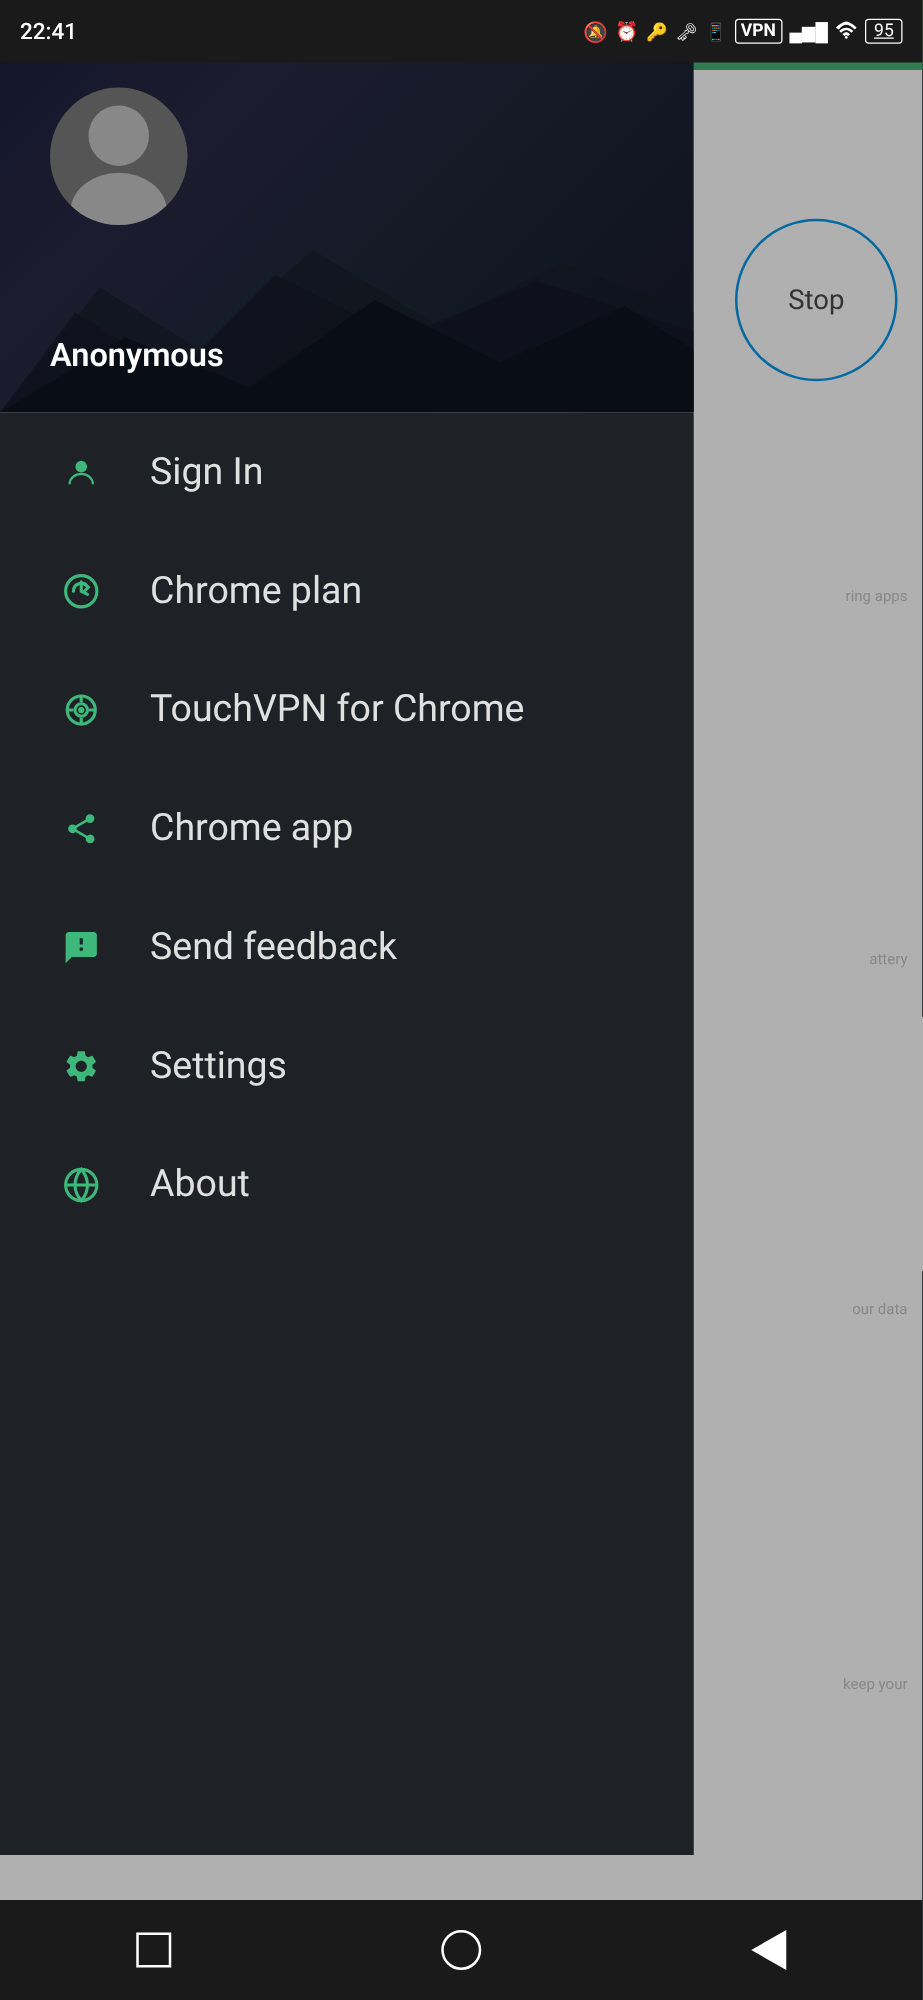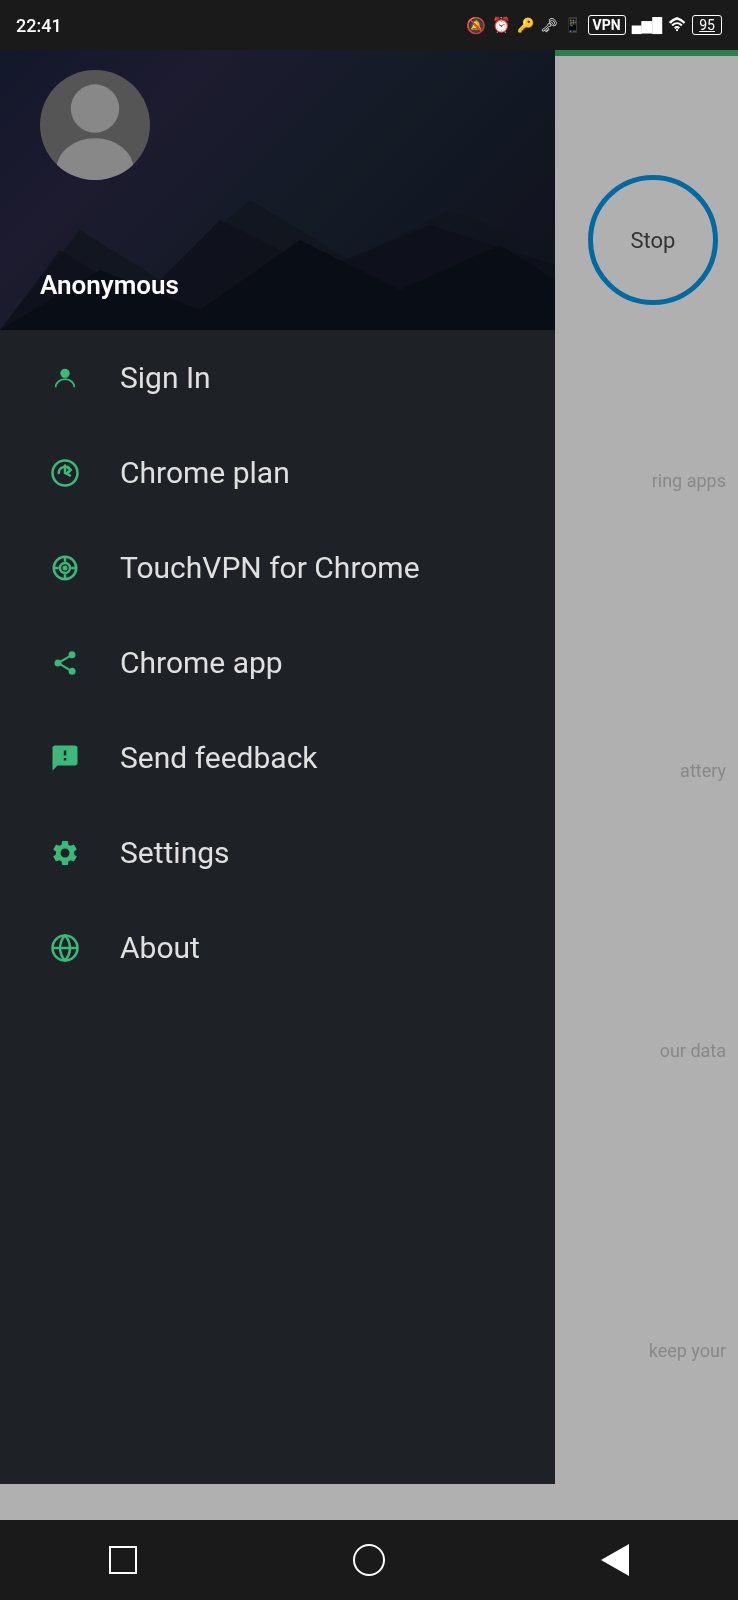--- a/index.html
+++ b/index.html
@@ -39,38 +39,38 @@
       font-size: 22px;
     }
 
     .stop-circle {
       position: absolute;
       top: 175px;
       right: 20px;
       width: 130px;
       height: 130px;
       border-radius: 50%;
-      border: 5px solid #0369a1;
+      border: 2px solid #0369a1;
       background: transparent;
       display: flex;
       align-items: center;
       justify-content: center;
       z-index: 1;
     }
 
     .stop-circle span {
       color: #333;
       font-size: 22px;
       font-weight: 400;
     }
 
     .bg-text {
       position: absolute;
       color: #888;
-      font-size: 18px;
+      font-size: 12px;
       text-align: right;
     }
 
     
     .status-bar {
       position: absolute;
       top: 0; left: 0;
       width: 738px;
       height: 50px;
       background: #1a1a1a;

